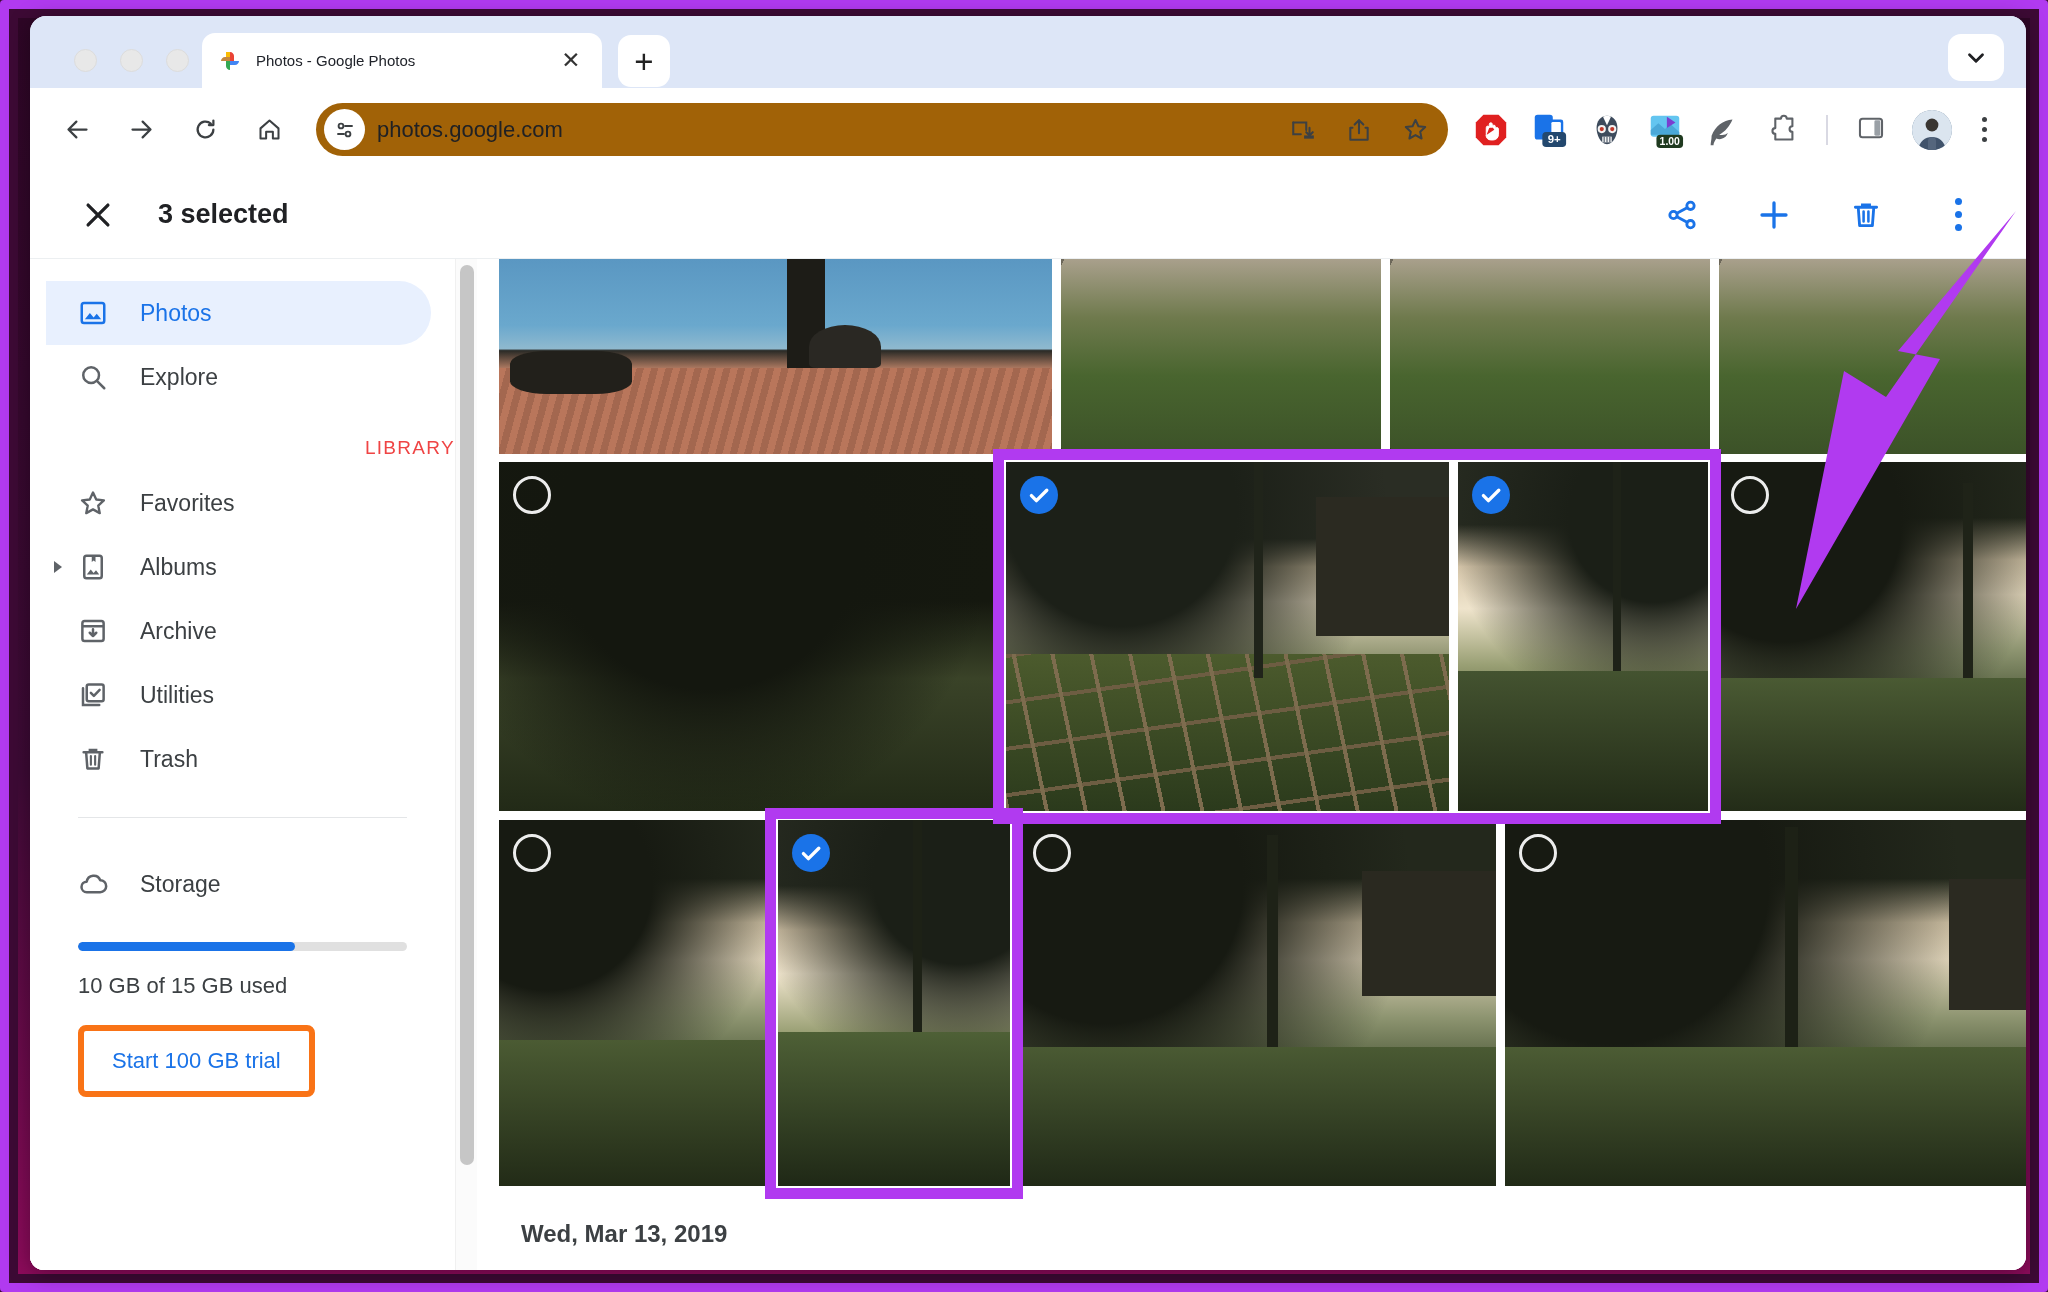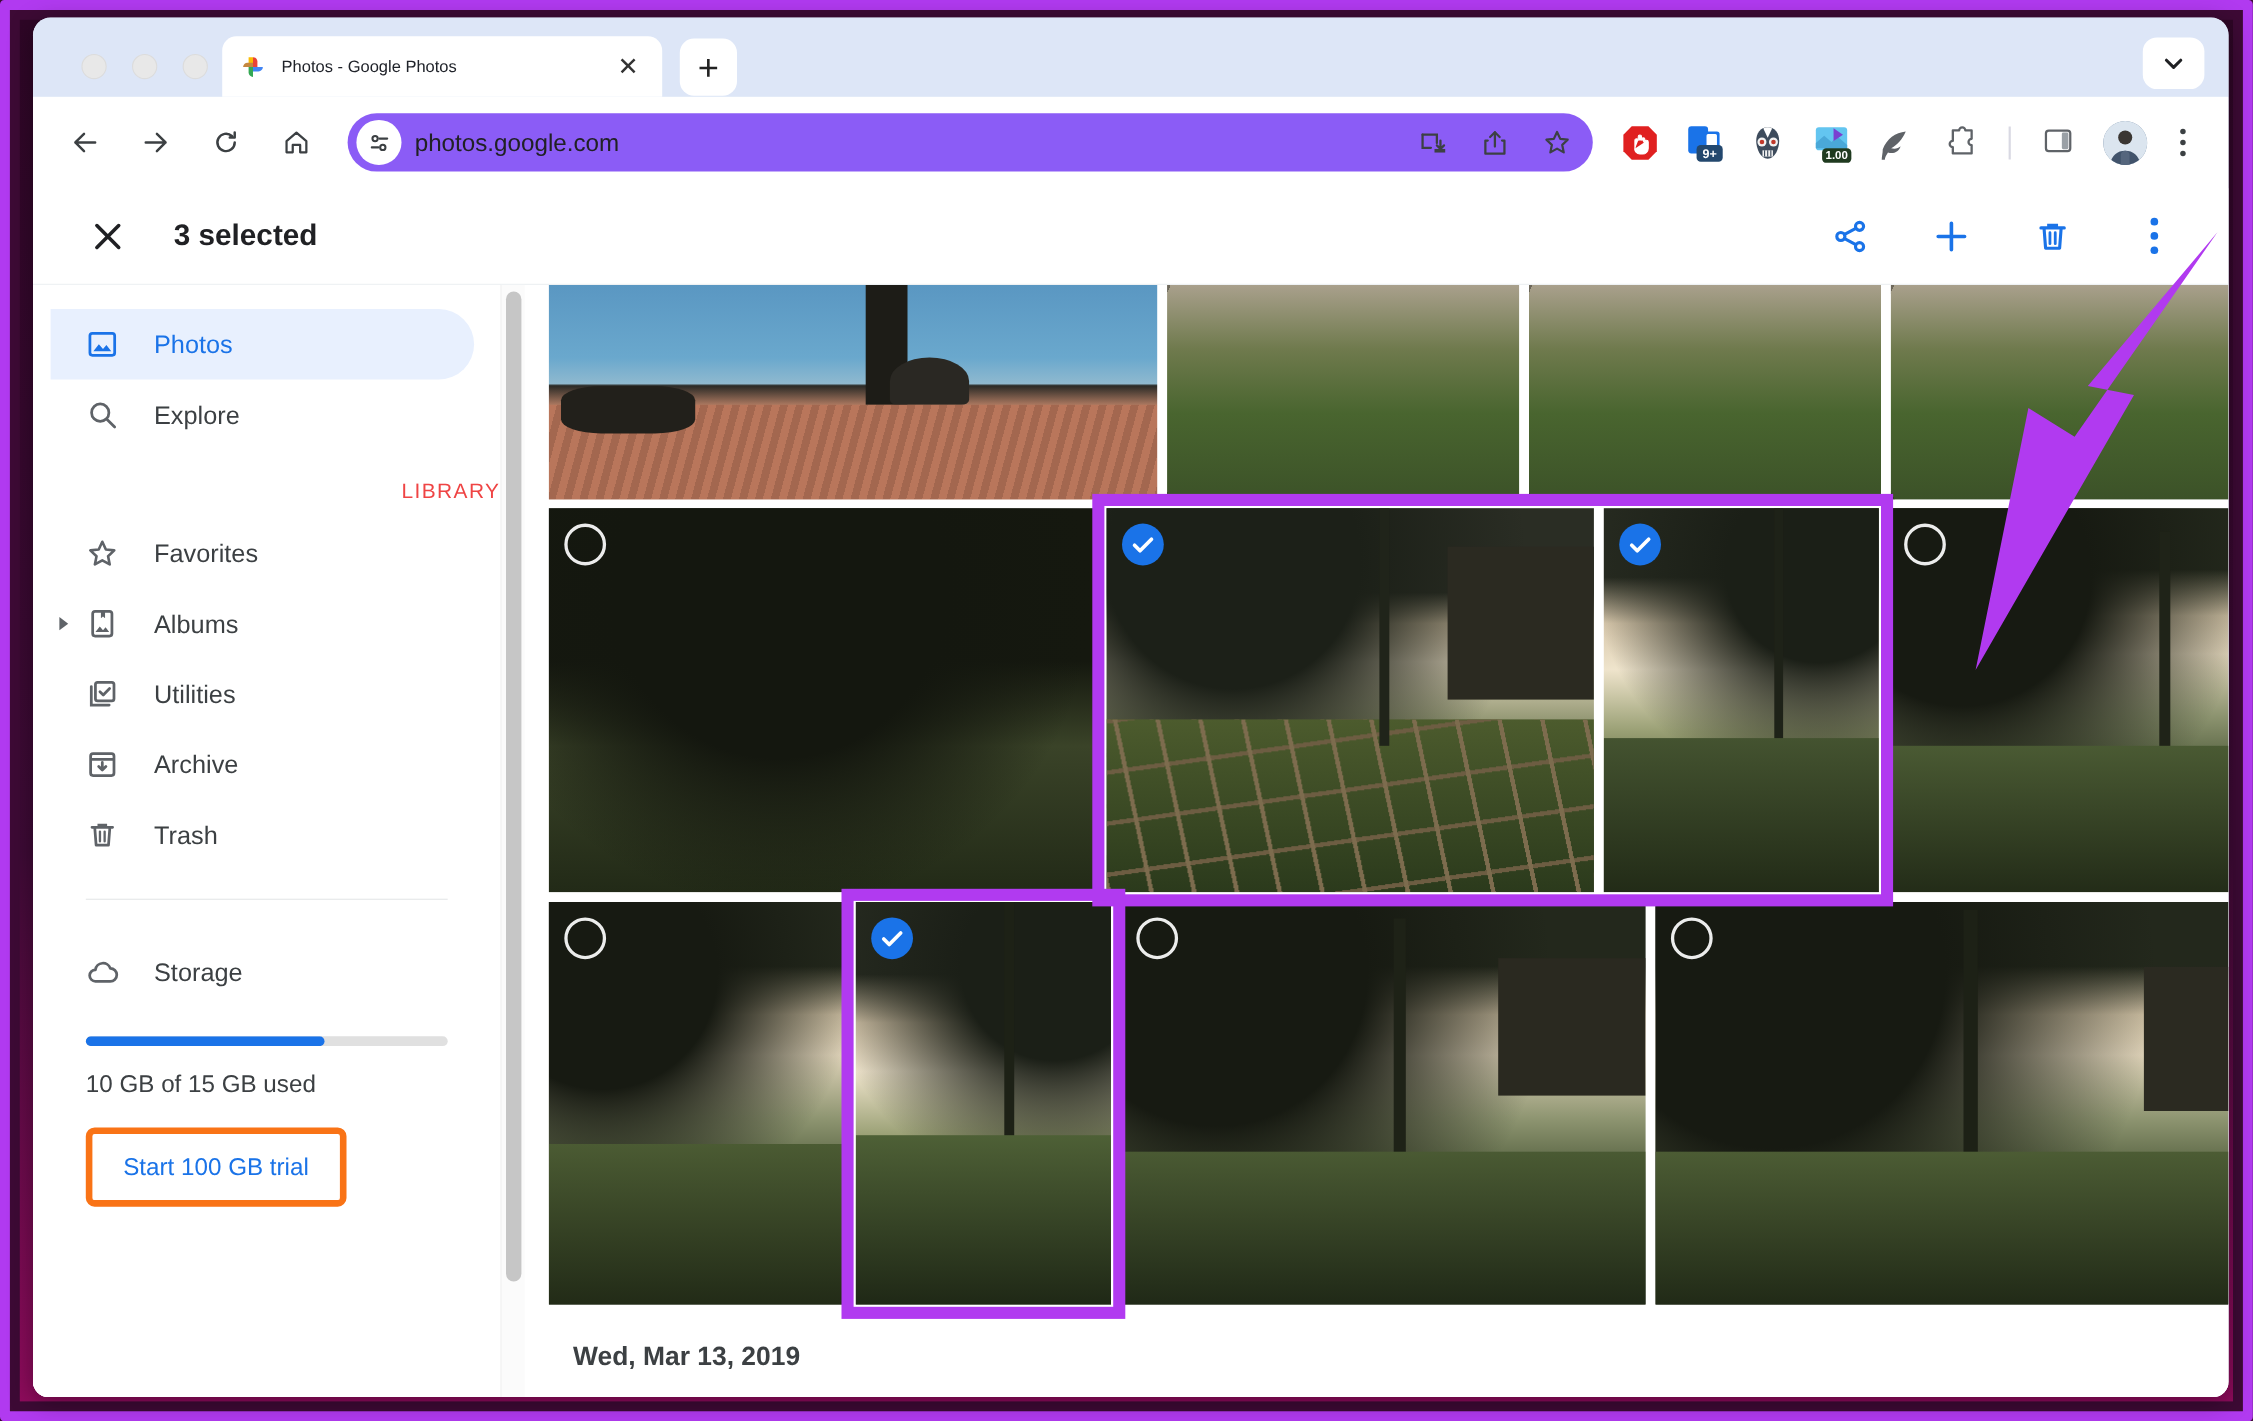--- a/index.html
+++ b/index.html
@@ -88,21 +88,21 @@
   .navbtn {
     width: 46px; height: 46px; margin-left: 18px;
     display: flex; align-items: center; justify-content: center;
     color: #3c4043; cursor: pointer; flex: 0 0 auto;
   }
   .navbtn:first-child { margin-left: 24px; }
   #omnibox {
     margin-left: 24px;
     flex: 1 1 auto;
     height: 53px;
-    background: #8b5cf6;
+    background: #a16207;
     border-radius: 27px;
     display: flex; align-items: center;
     padding: 0 14px 0 8px;
     cursor: text;
     min-width: 0;
   }
   #site-settings-icon {
     width: 41px; height: 41px; flex: 0 0 41px; border-radius: 50%;
     background: #fff;
     display: flex; align-items: center; justify-content: center;
@@ -527,37 +527,37 @@
               <path d="M11 3h3v5l-1.5-1.3L11 8z" fill="currentColor"></path>
               <path d="M7 18l3.2-4 2.3 2.8 1.9-2.3L17 18z" fill="currentColor"></path>
             </svg>
           </span>
           <span class="nav-lbl">Albums</span>
         </div>
 
         <div class="nav-item">
           <span class="nav-ico">
             <svg viewBox="0 0 24 24" width="30" height="30">
+              <rect x="3.5" y="4" width="17" height="16" rx="1.8" fill="none" stroke="currentColor" stroke-width="2"></rect>
+              <path d="M3.5 8.2h17" stroke="currentColor" stroke-width="2"></path>
+              <path d="M12 10.5v5.5m0 0l-2.6-2.6M12 16l2.6-2.6" fill="none" stroke="currentColor" stroke-width="2" stroke-linecap="round" stroke-linejoin="round"></path>
+            </svg>
+          </span>
+          <span class="nav-lbl">Archive</span>
+        </div>
+
+        <div class="nav-item">
+          <span class="nav-ico">
+            <svg viewBox="0 0 24 24" width="30" height="30">
               <path d="M4 6.5V20h13" fill="none" stroke="currentColor" stroke-width="2" stroke-linecap="round"></path>
               <rect x="7" y="3.5" width="13.5" height="13.5" rx="1.6" fill="none" stroke="currentColor" stroke-width="2"></rect>
               <path d="M10.3 10.3l2.4 2.4 4.6-4.8" fill="none" stroke="currentColor" stroke-width="2" stroke-linecap="round" stroke-linejoin="round"></path>
             </svg>
           </span>
           <span class="nav-lbl">Utilities</span>
-        </div>
-
-        <div class="nav-item">
-          <span class="nav-ico">
-            <svg viewBox="0 0 24 24" width="30" height="30">
-              <rect x="3.5" y="4" width="17" height="16" rx="1.8" fill="none" stroke="currentColor" stroke-width="2"></rect>
-              <path d="M3.5 8.2h17" stroke="currentColor" stroke-width="2"></path>
-              <path d="M12 10.5v5.5m0 0l-2.6-2.6M12 16l2.6-2.6" fill="none" stroke="currentColor" stroke-width="2" stroke-linecap="round" stroke-linejoin="round"></path>
-            </svg>
-          </span>
-          <span class="nav-lbl">Archive</span>
         </div>
 
         <div class="nav-item">
           <span class="nav-ico">
             <svg viewBox="0 0 24 24" width="30" height="30">
               <path d="M4.5 6.5h15M9.5 6.5V4.8h5v1.7" fill="none" stroke="currentColor" stroke-width="2" stroke-linecap="round"></path>
               <path d="M6.5 6.5l1 13h9l1-13" fill="none" stroke="currentColor" stroke-width="2" stroke-linejoin="round"></path>
               <path d="M10.3 9.6v7M13.7 9.6v7" stroke="currentColor" stroke-width="1.7" stroke-linecap="round"></path>
             </svg>
           </span>

